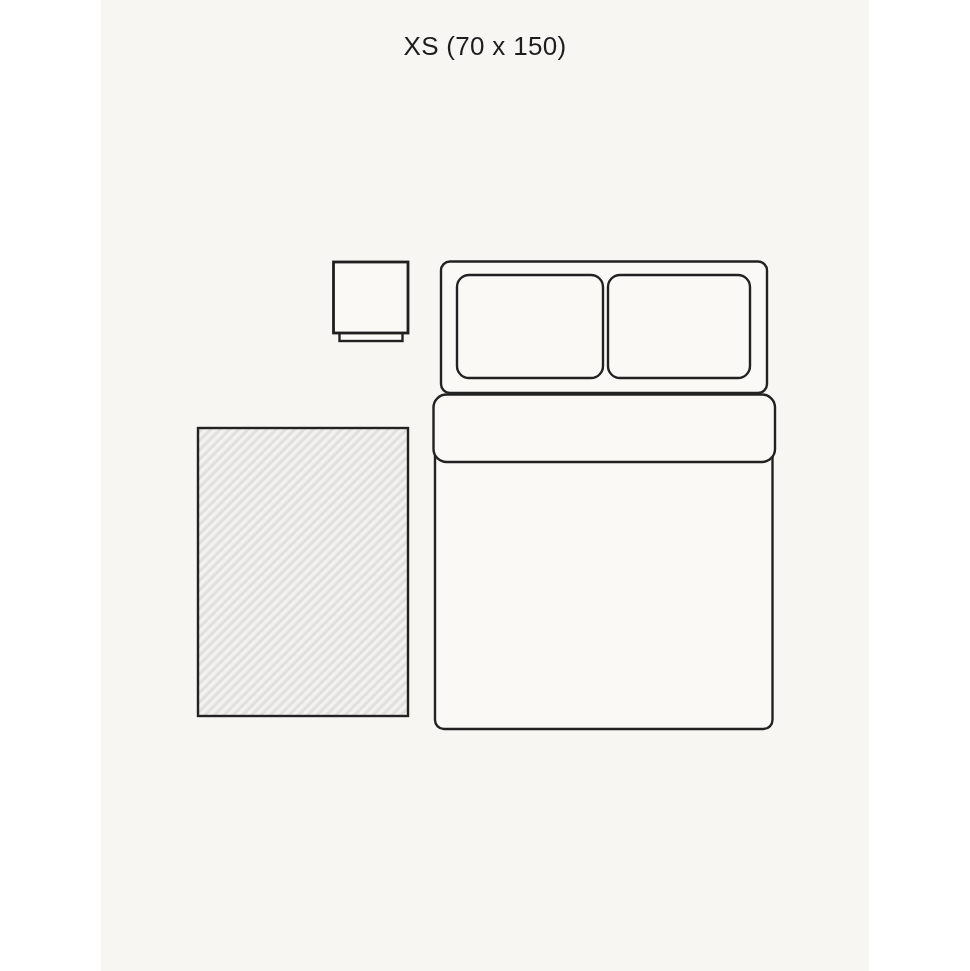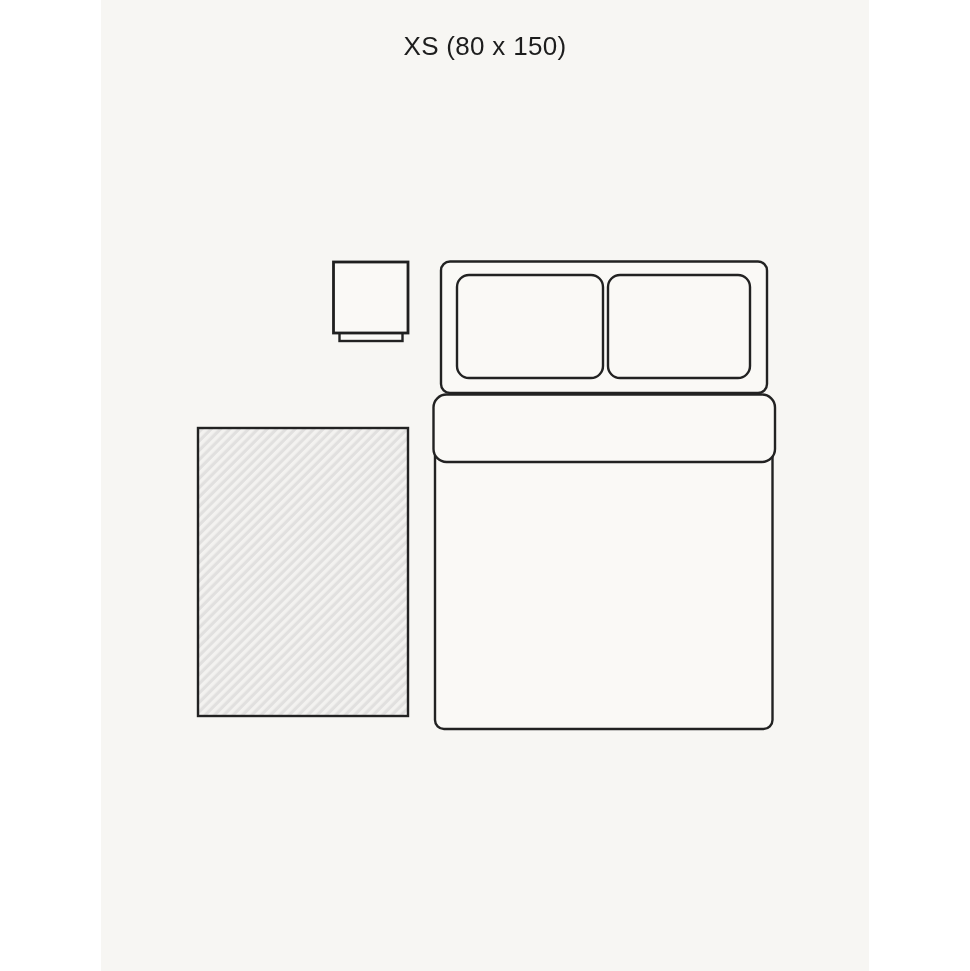--- a/index.html
+++ b/index.html
@@ -78,15 +78,15 @@
 
       <g>
         <rect class="outline" x="340" y="261.5" width="326" height="131.5" rx="9" fill="#faf9f6"></rect>
         <rect class="outline" x="356" y="275" width="146" height="103" rx="12" fill="#faf9f6"></rect>
         <rect class="outline" x="507" y="275" width="142" height="103" rx="12" fill="#faf9f6"></rect>
         <rect class="outline" x="334" y="400" width="337.5" height="329" rx="9" fill="#faf9f6"></rect>
         <rect class="outline" x="332.5" y="394.5" width="341.5" height="67.5" rx="13" fill="#faf9f6"></rect>
       </g>
     </svg>
 
-    <div class="size-title">XS (80 x 150)</div>
+    <div class="size-title">XS (70 x 150)</div>
   </div>
 </div>
 
 </body></html>

